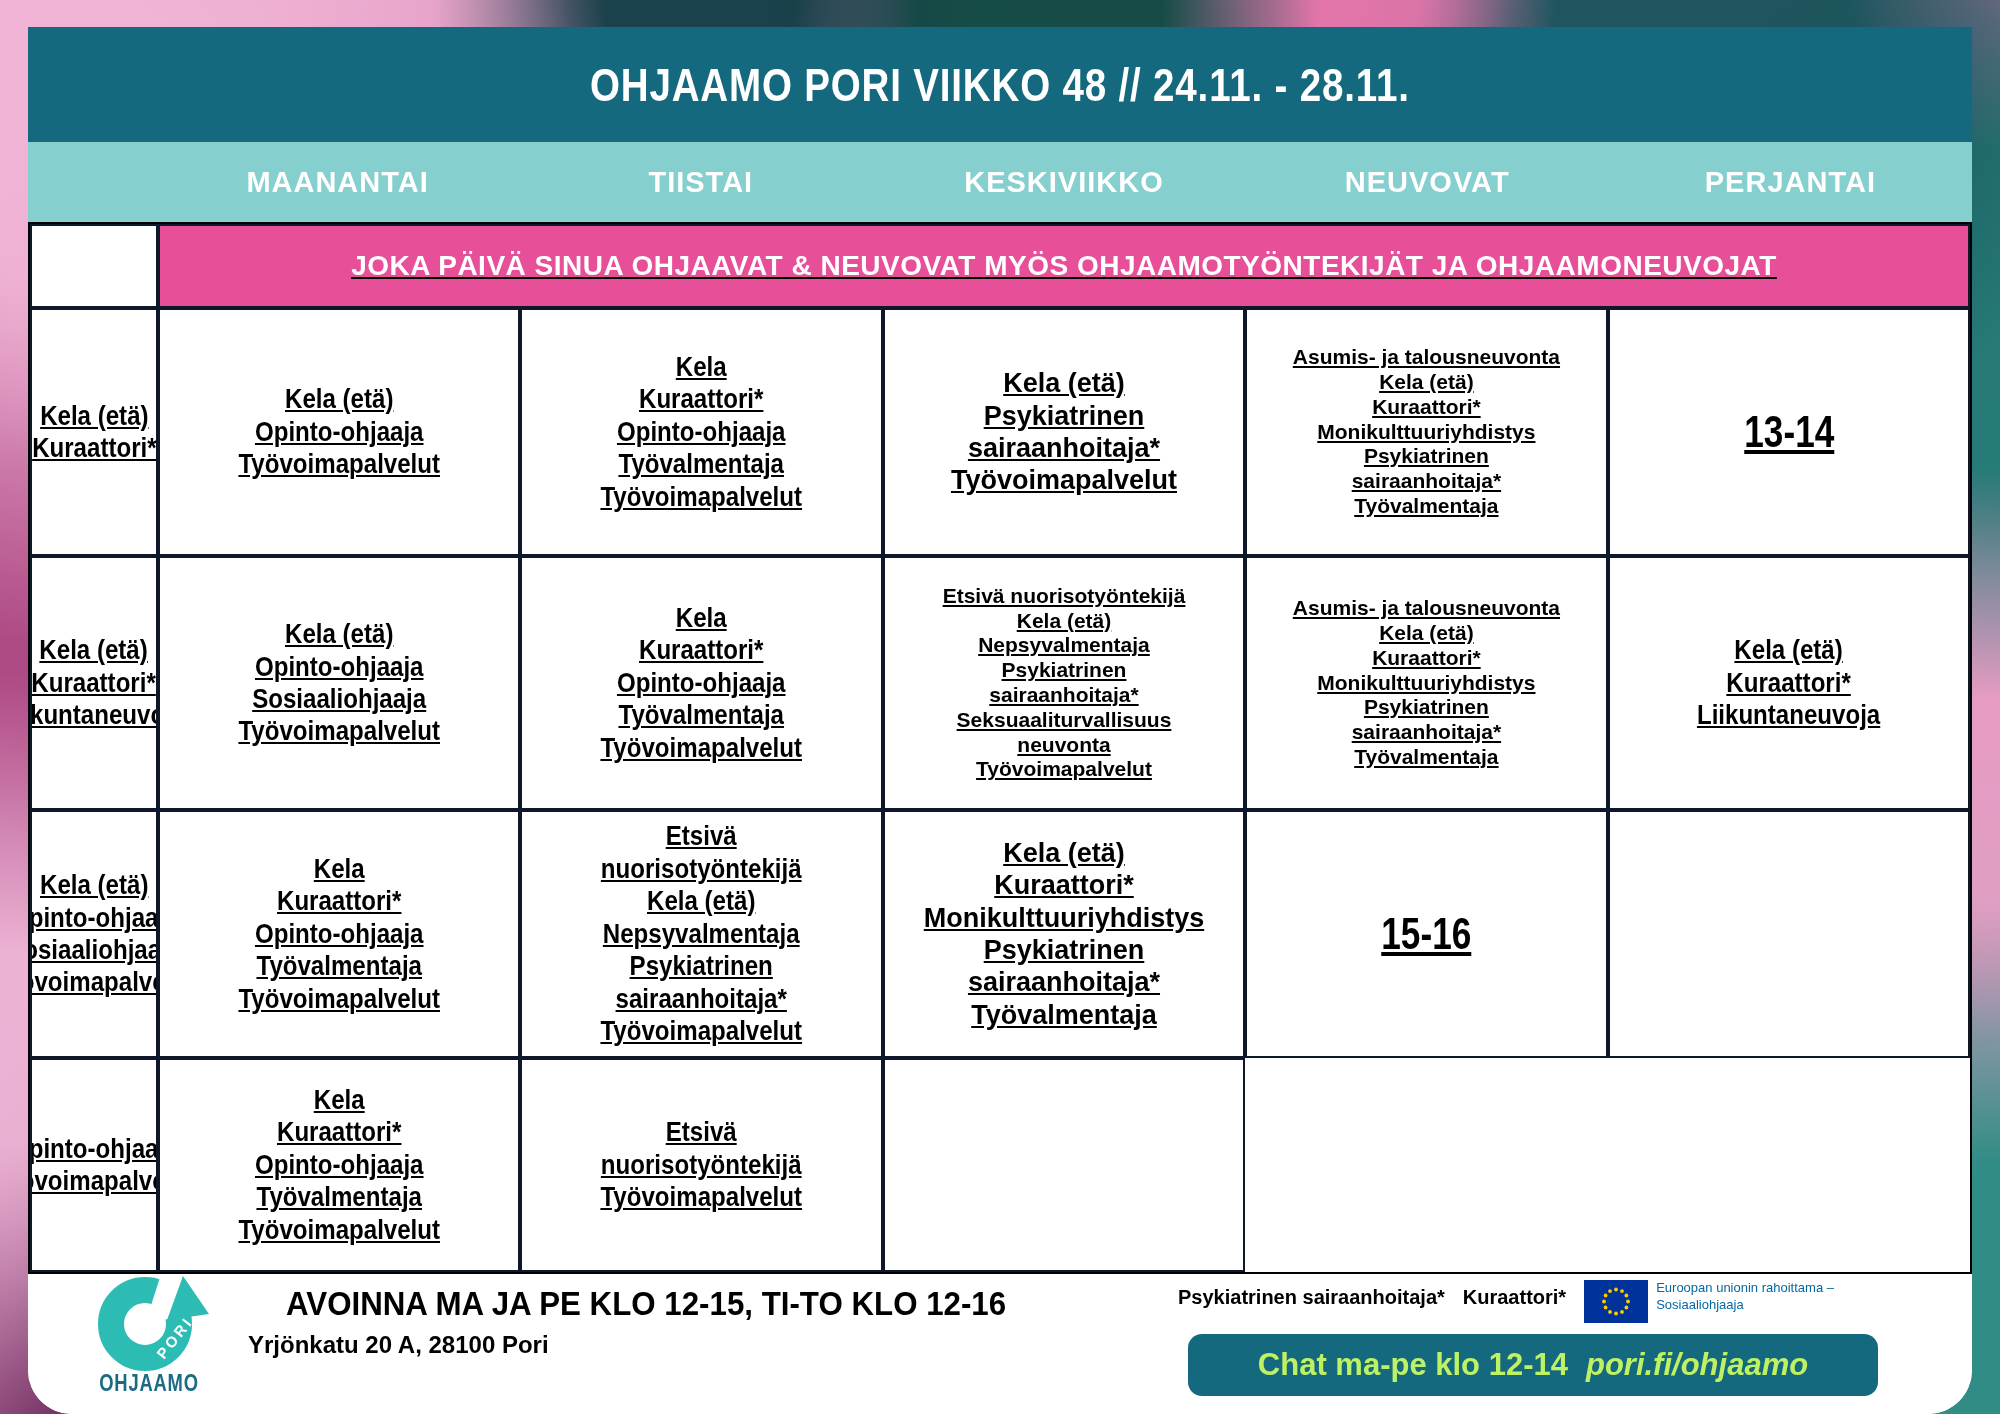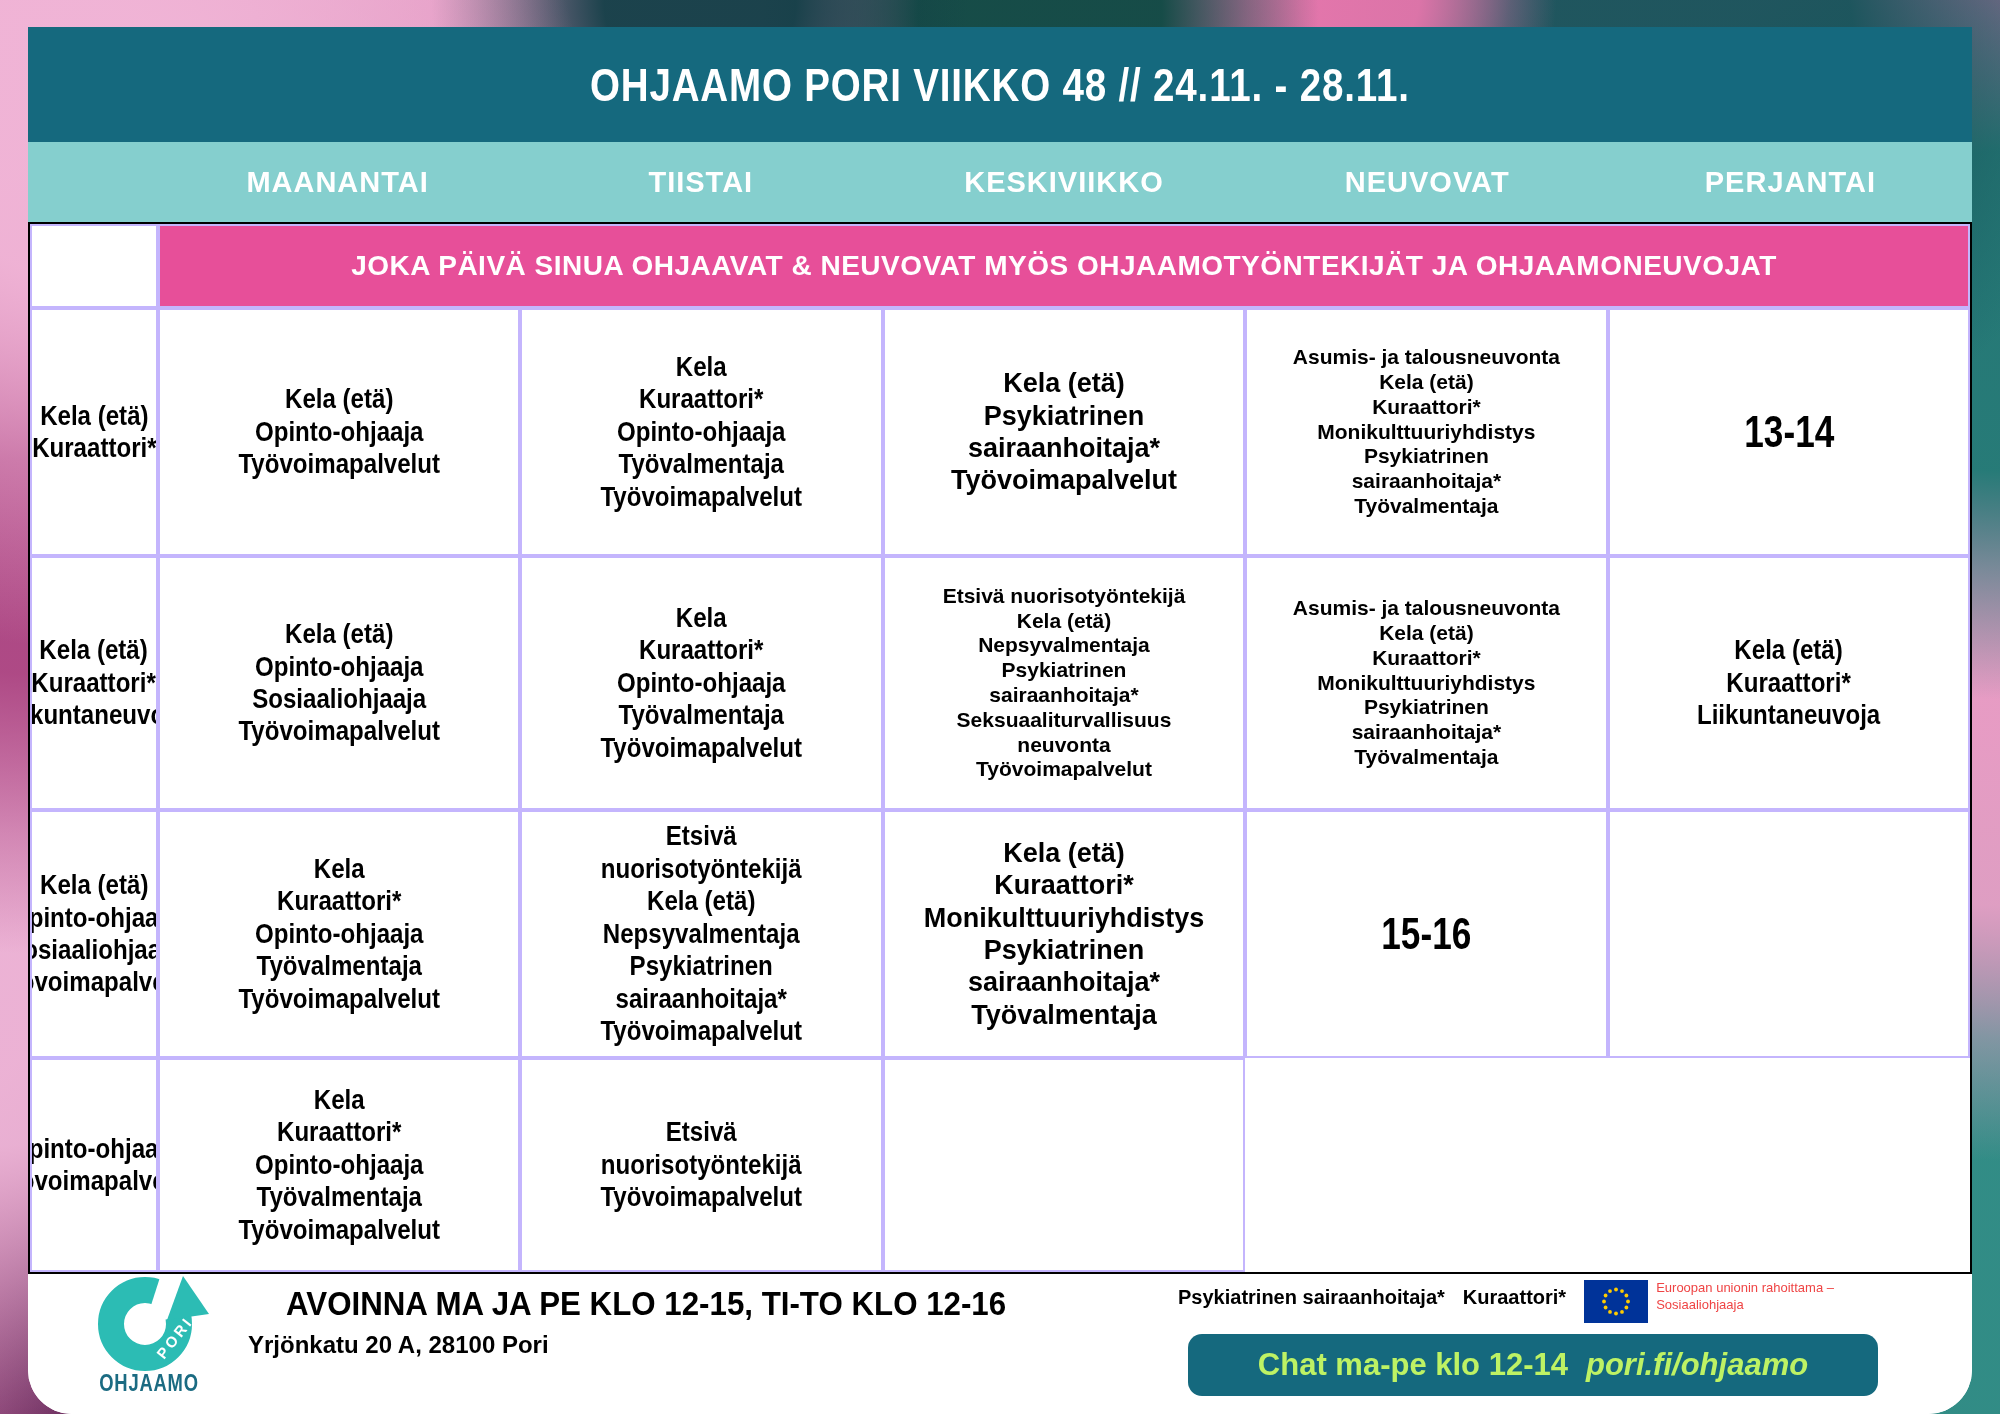--- a/index.html
+++ b/index.html
@@ -27,39 +27,39 @@
   }
   .titlebar{height:115px;background:#15697e;display:flex;align-items:center;justify-content:center;}
   .title{color:#fff;font-weight:bold;font-size:47px;letter-spacing:1px;transform:scaleX(.82);white-space:nowrap;}
   .dayrow{height:80px;background:#85cfce;display:grid;grid-template-columns:128px repeat(5,1fr);align-items:center;}
   .day{color:#fff;font-weight:bold;font-size:29px;text-align:center;letter-spacing:1px;}
   .table{
     display:grid;grid-template-columns:128px repeat(5,1fr);
     grid-template-rows:84px 248px 254px 248px 214px;
     border:2px solid #000;background:#fff;
   }
-  .tcell{border:2px solid #c4b5fd;background:#fff;display:flex;align-items:center;justify-content:center;text-align:center;overflow:hidden;}
+  .tcell{border:2px solid #0f172a;background:#fff;display:flex;align-items:center;justify-content:center;text-align:center;overflow:hidden;text-decoration:underline;}
   .banner{grid-column:2 / span 5;background:#e74f99;}
   .banner-text{color:#fff;font-weight:bold;font-size:28px;letter-spacing:.5px;white-space:nowrap;}
   .time{font-weight:bold;font-size:44px;}
   .time>span{display:block;transform:scaleX(.8);white-space:nowrap;}
   .cell{font-weight:bold;}
   .cell>span{display:block;white-space:pre-line;font-size:28px;line-height:1.16;transform:scaleX(.86);}
   .cell.os>span{transform:none;font-size:27px;line-height:1.2;}
   .cell.sm>span{transform:none;font-size:21px;line-height:1.18;}
   .footer{position:relative;height:140px;background:#fff;}
   .logo{position:absolute;left:36px;top:0px;width:170px;text-align:center;}
   .logo-word{color:#1b6b82;font-weight:bold;font-size:23px;letter-spacing:1px;transform:scaleX(.8);margin-top:-8px;}
   .hours{position:absolute;left:220px;top:10px;width:950px;text-align:left;}
   .hours-main{font-size:34px;font-weight:bold;transform:scaleX(.92);white-space:nowrap;}
   .hours-addr{font-size:24px;font-weight:bold;margin-top:8px;}
   .legend{position:absolute;left:1150px;top:4px;width:790px;display:flex;align-items:flex-start;gap:18px;}
   .legend-item{font-size:20px;font-weight:bold;padding-top:8px;white-space:nowrap;}
   .eu{display:flex;gap:8px;align-items:flex-start;padding-top:2px;}
-  .eu-text{font-size:13px;line-height:1.3;color:#ef4444;}
+  .eu-text{font-size:13px;line-height:1.3;color:#0369a1;}
   .chat{
     position:absolute;left:1160px;top:60px;width:690px;height:62px;background:#15697e;border-radius:14px;
     display:flex;align-items:center;justify-content:center;gap:18px;color:#bef264;cursor:pointer;
   }
   .chat-main{font-size:31px;font-weight:bold;white-space:nowrap;}
   .chat-link{font-size:31px;font-weight:bold;font-style:italic;white-space:nowrap;}
 </style>
 </head>
 <body>
 

